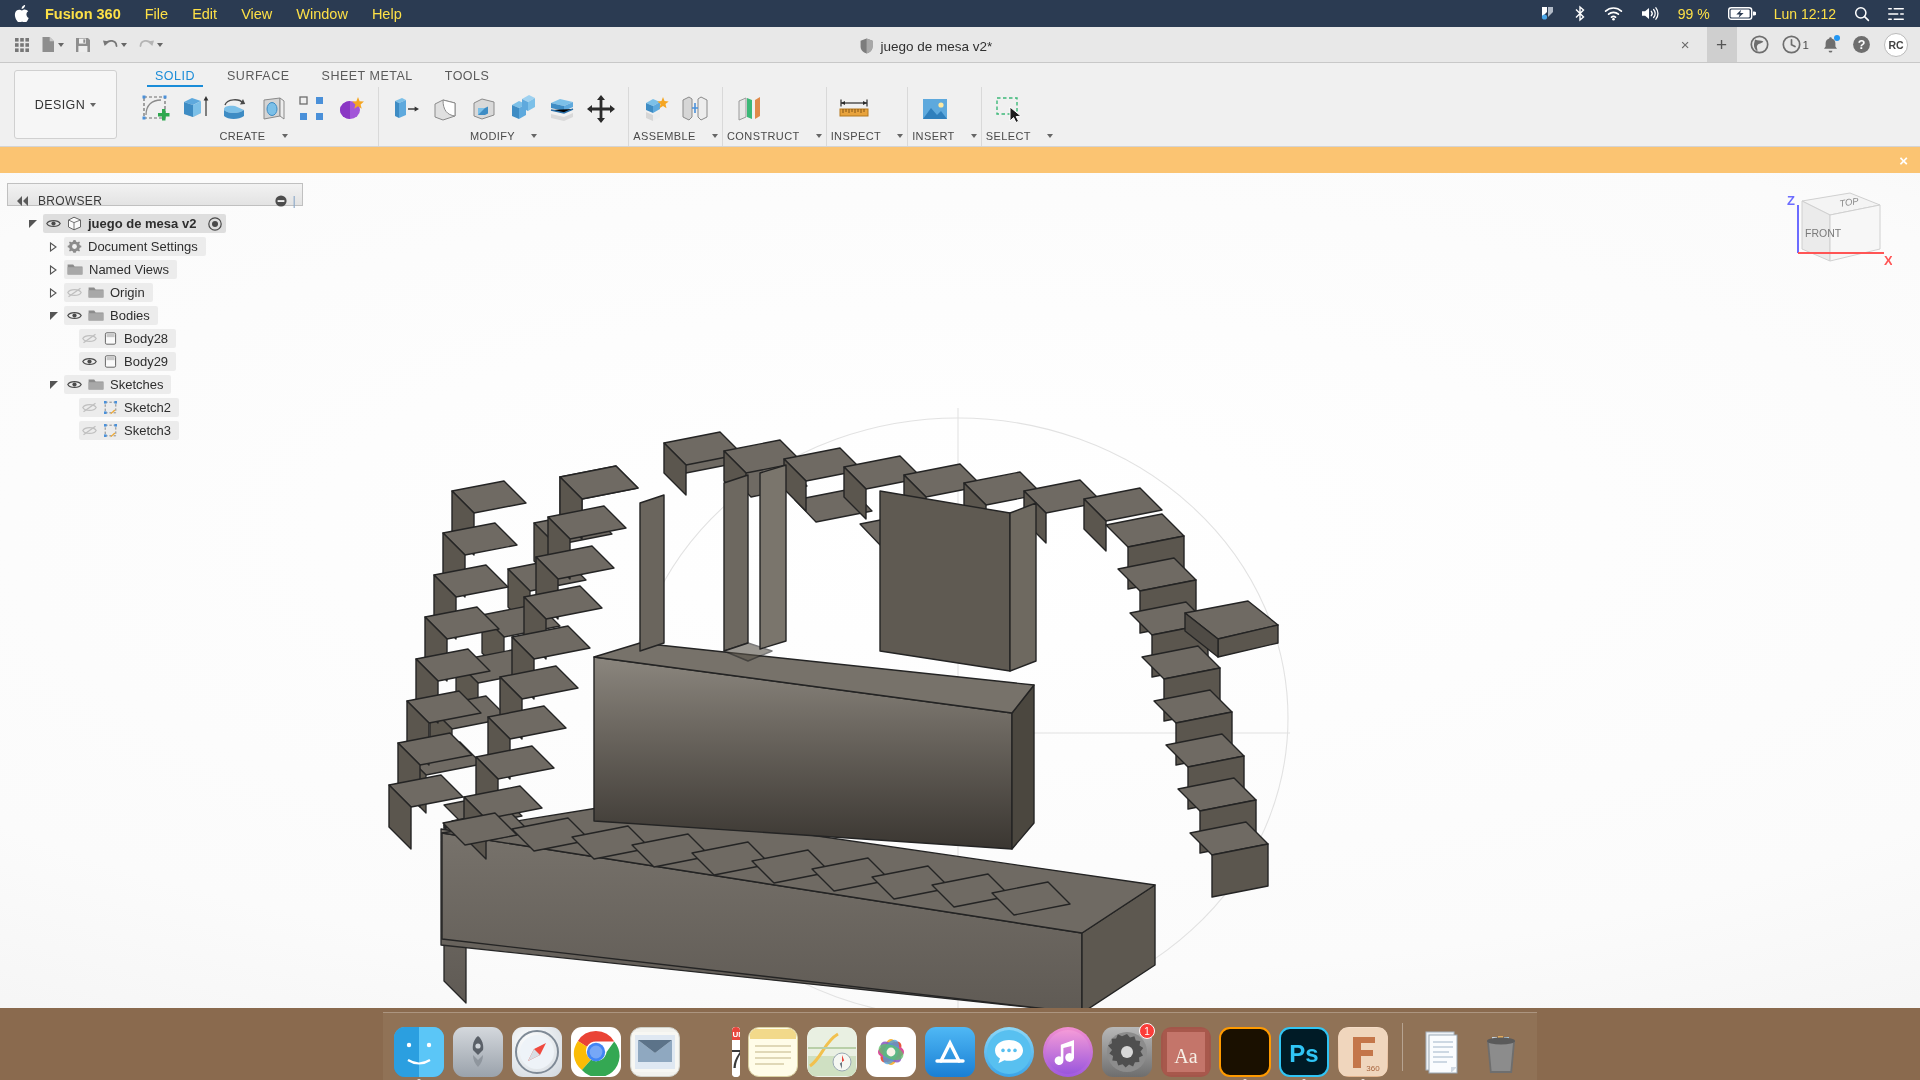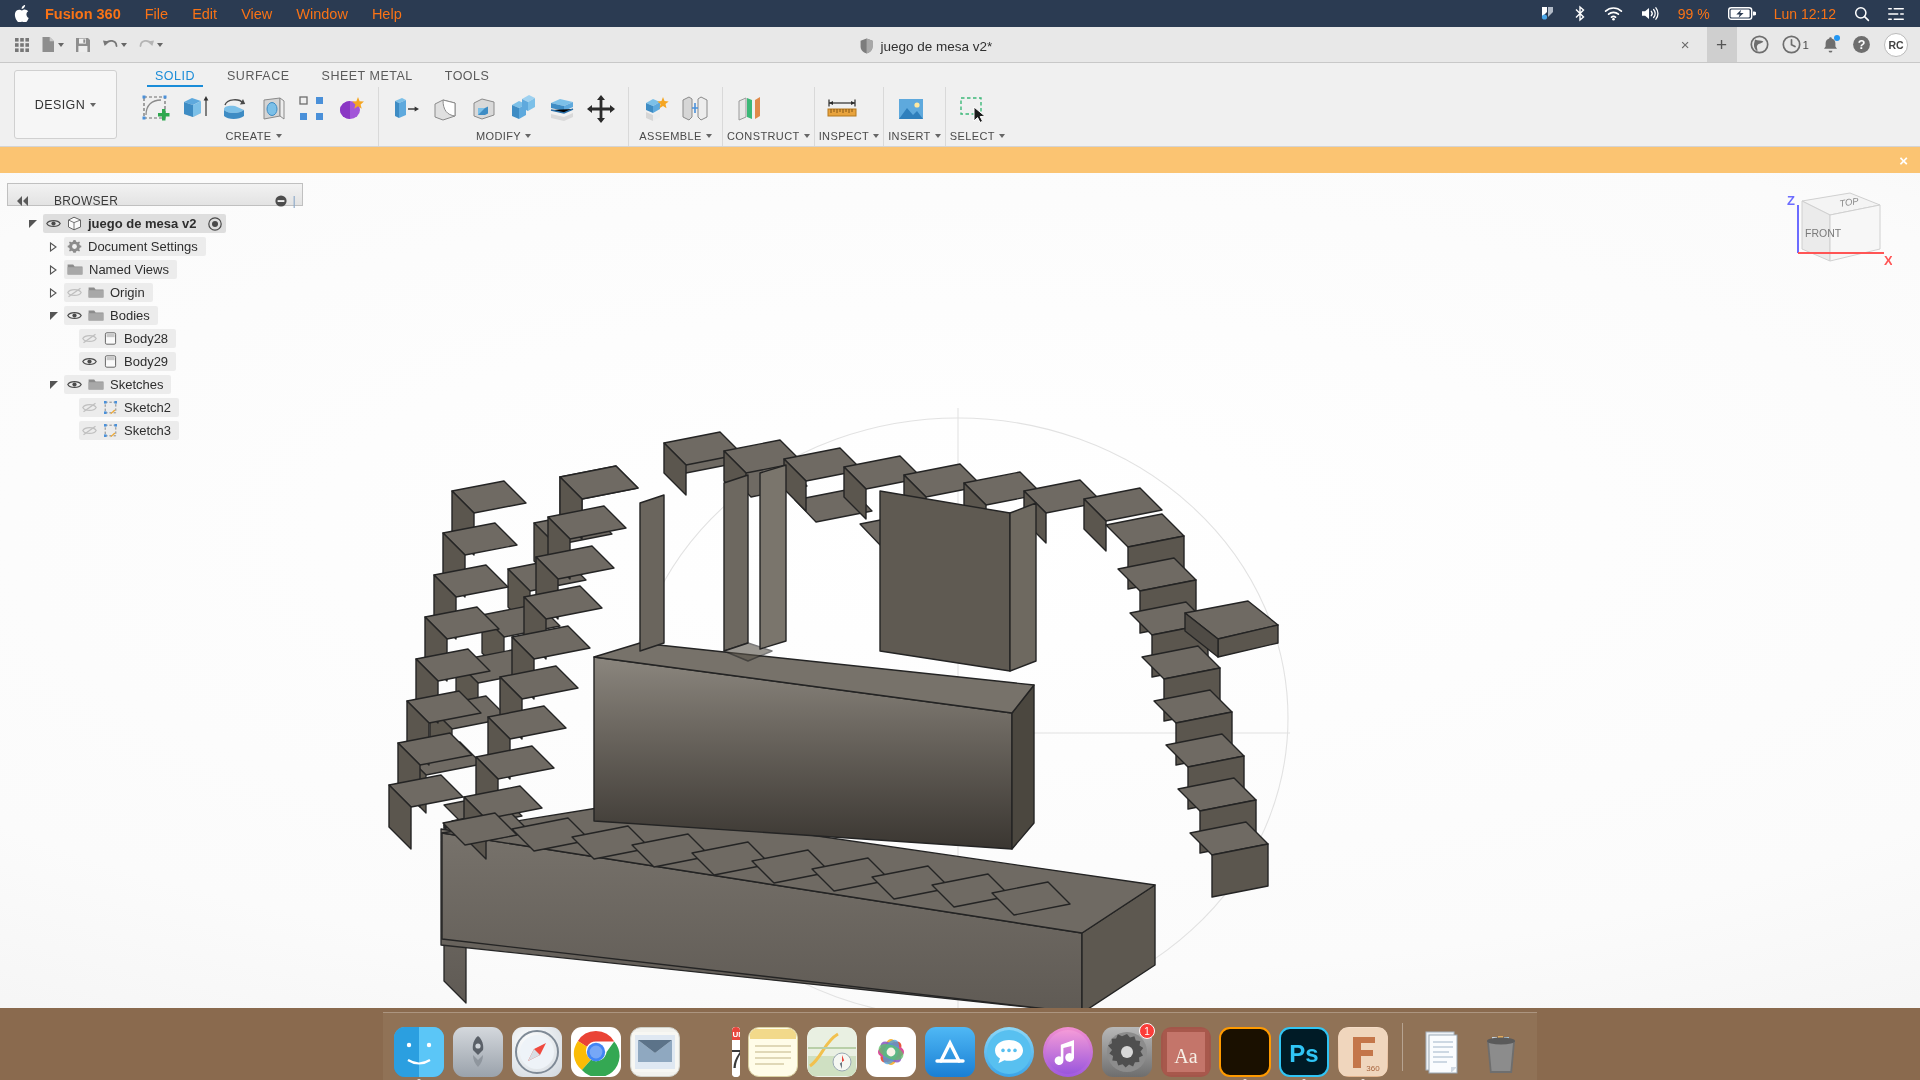--- a/index.html
+++ b/index.html
@@ -9,21 +9,21 @@
     font-family:"Liberation Sans", sans-serif;
     font-size:13px;
     background:#8a6a4e;
     -webkit-font-smoothing:antialiased;
   }
 
   
   #macbar {
     position:absolute; top:0; left:0; width:1920px; height:27px;
     background:#2b3b52; display:flex; align-items:center;
-    color:#f97316; font-size:14.5px; z-index:100;
+    color:#fde047; font-size:14.5px; z-index:100;
   }
   #macbar .apple { margin:0 16px 0 14px; font-size:17px; line-height:1; }
   #macbar .mi { margin-right:24px; white-space:nowrap; }
   #macbar .mi.bold { font-weight:bold; }
   #macbar .right { margin-left:auto; display:flex; align-items:center; gap:18px; padding-right:16px; }
   #macbar .right .ic { display:flex; align-items:center; }
   .svgw { display:block; }
 
   
   #win {
@@ -101,21 +101,21 @@
   .rtab.active:after {
     content:""; position:absolute; left:8px; right:8px; bottom:0;
     height:2.5px; background:#1a8cd8;
   }
   #panels { flex:1; display:flex; align-items:stretch; padding-left:4px; }
   .panel { display:flex; flex-direction:column; position:relative; padding:0 4px; }
   .panel + .panel { border-left:1px solid #d9d9d9; }
   .picons { flex:1; display:flex; align-items:center; gap:3px; padding:0 5px; }
   .ptitle {
     text-align:center; font-size:11px; color:#4a4a4a; letter-spacing:.4px;
-    padding-bottom:4px; display:flex; align-items:center; justify-content:center; gap:4px;
+    padding-bottom:4px; display:flex; align-items:center; justify-content:center; gap:16px;
     white-space:nowrap;
   }
   .tool { width:36px; height:36px; display:flex; align-items:center; justify-content:center; border-radius:3px; }
 
   
   #banner {
     height:26px; background:#fbc472; display:flex; align-items:center;
     justify-content:center; position:relative;
   }
   #banner .btxt { font-size:12px; color:#fff; font-weight:bold; letter-spacing:.1px; }
@@ -133,21 +133,20 @@
 
   
   #browser {
     position:absolute; left:7px; top:10px; width:296px; z-index:20;
     font-size:13px; color:#333;
   }
   #bhead {
     height:23px; background:linear-gradient(#f2f2f2,#e3e3e3);
     border:1px solid #c0c0c0; display:flex; align-items:center;
     padding:12px 6px 0 8px;
-    gap:16px;
   }
   #bhead .lbl { font-size:12px; color:#3a3a3a; letter-spacing:.3px; margin-left:8px; }
   #bhead .sp { margin-left:auto; display:flex; align-items:center; gap:6px; }
   #btree { padding-top:6px; }
   .trow {
     height:23px; display:flex; align-items:center; gap:5px;
     position:relative; white-space:nowrap;
   }
   .trow .hl { background:#ececec; border-radius:2px; padding:2px 8px 2px 3px; display:flex; align-items:center; gap:6px; }
   .trow.root .hl { background:#dedede; padding-right:4px; }

